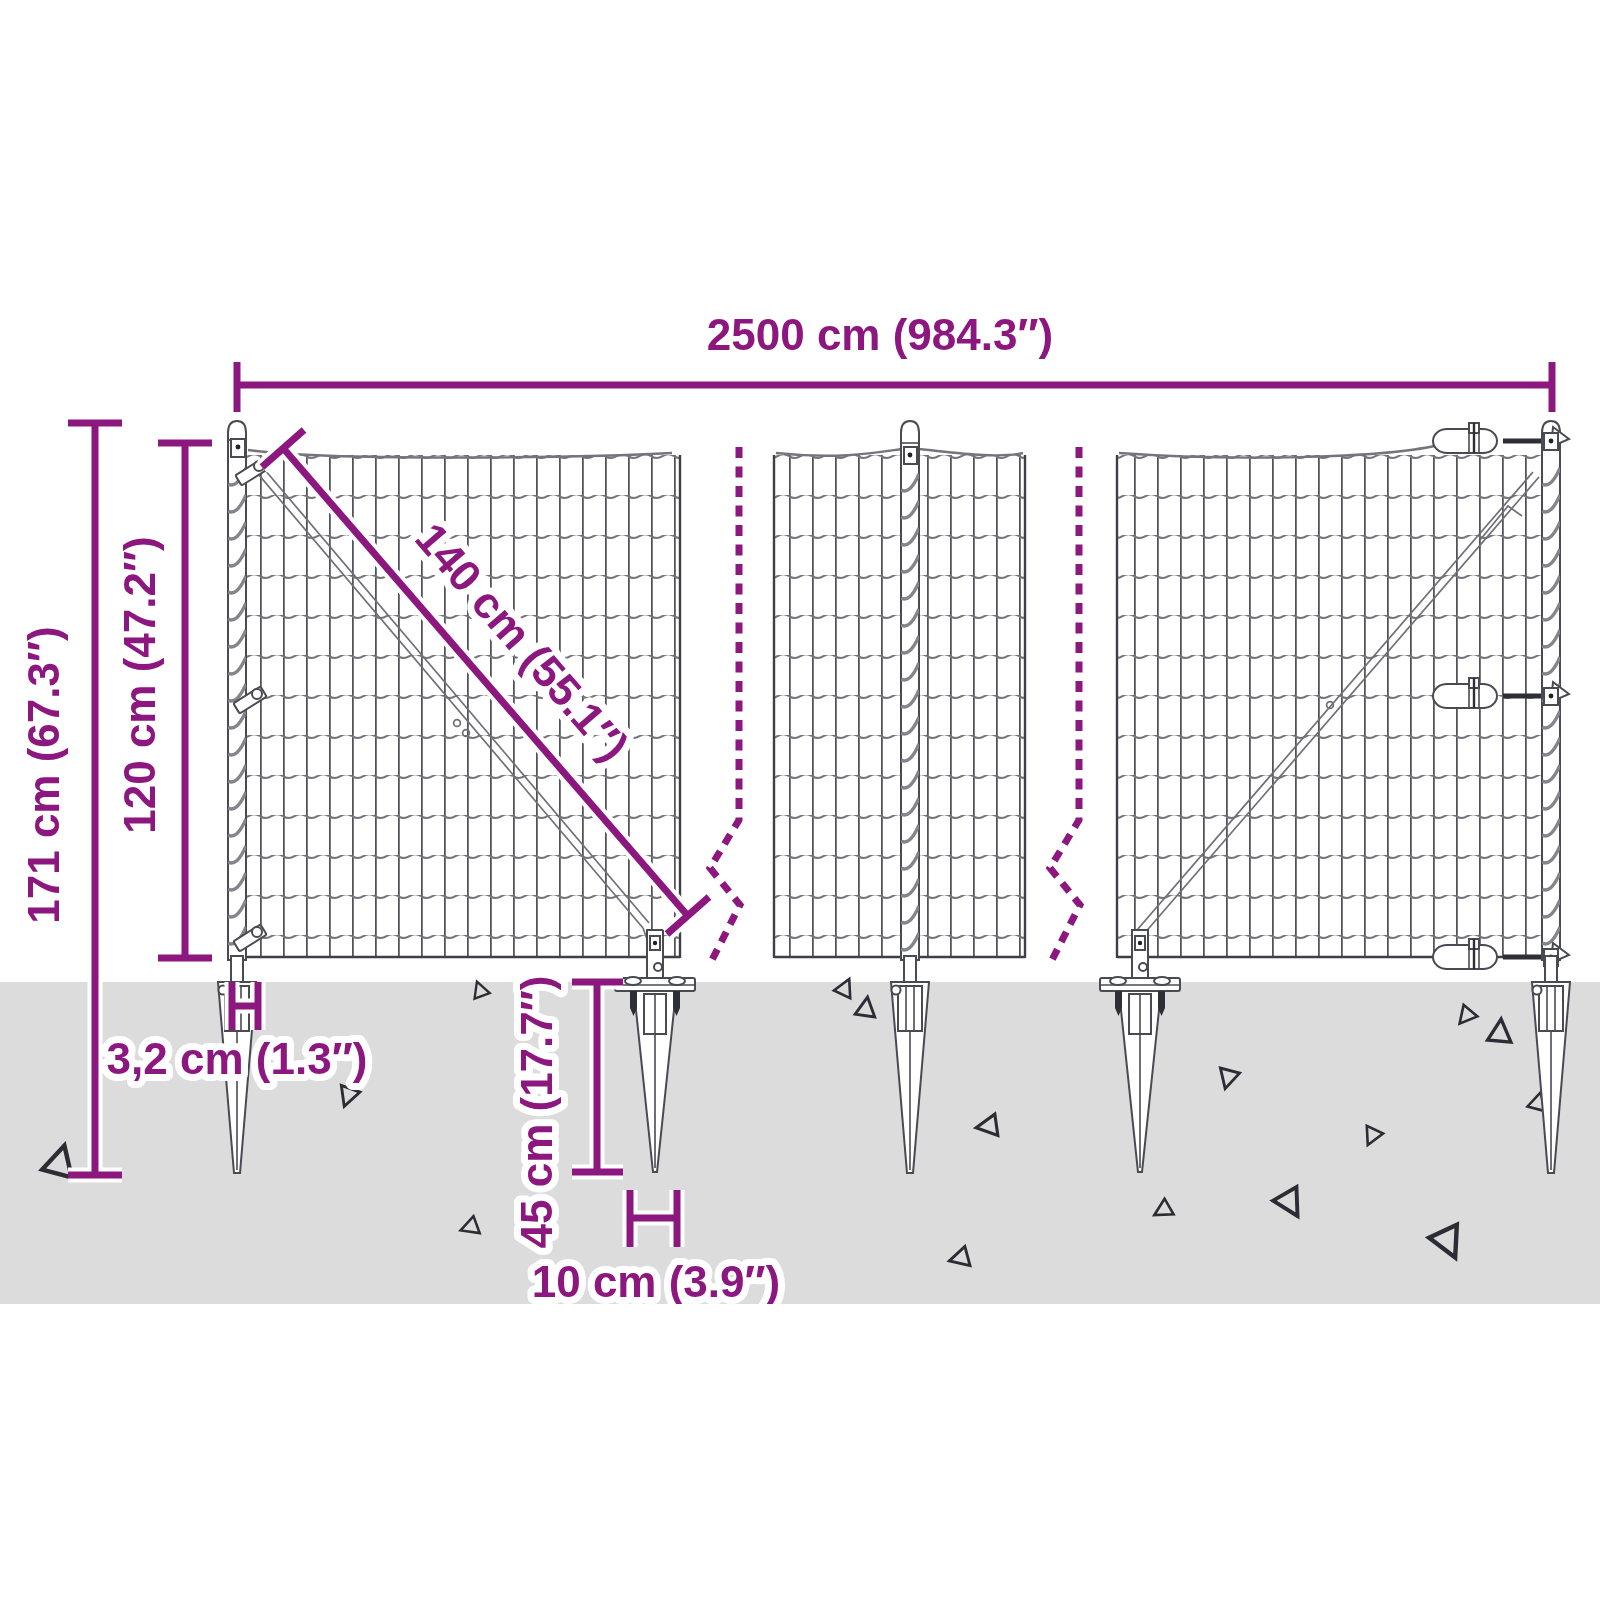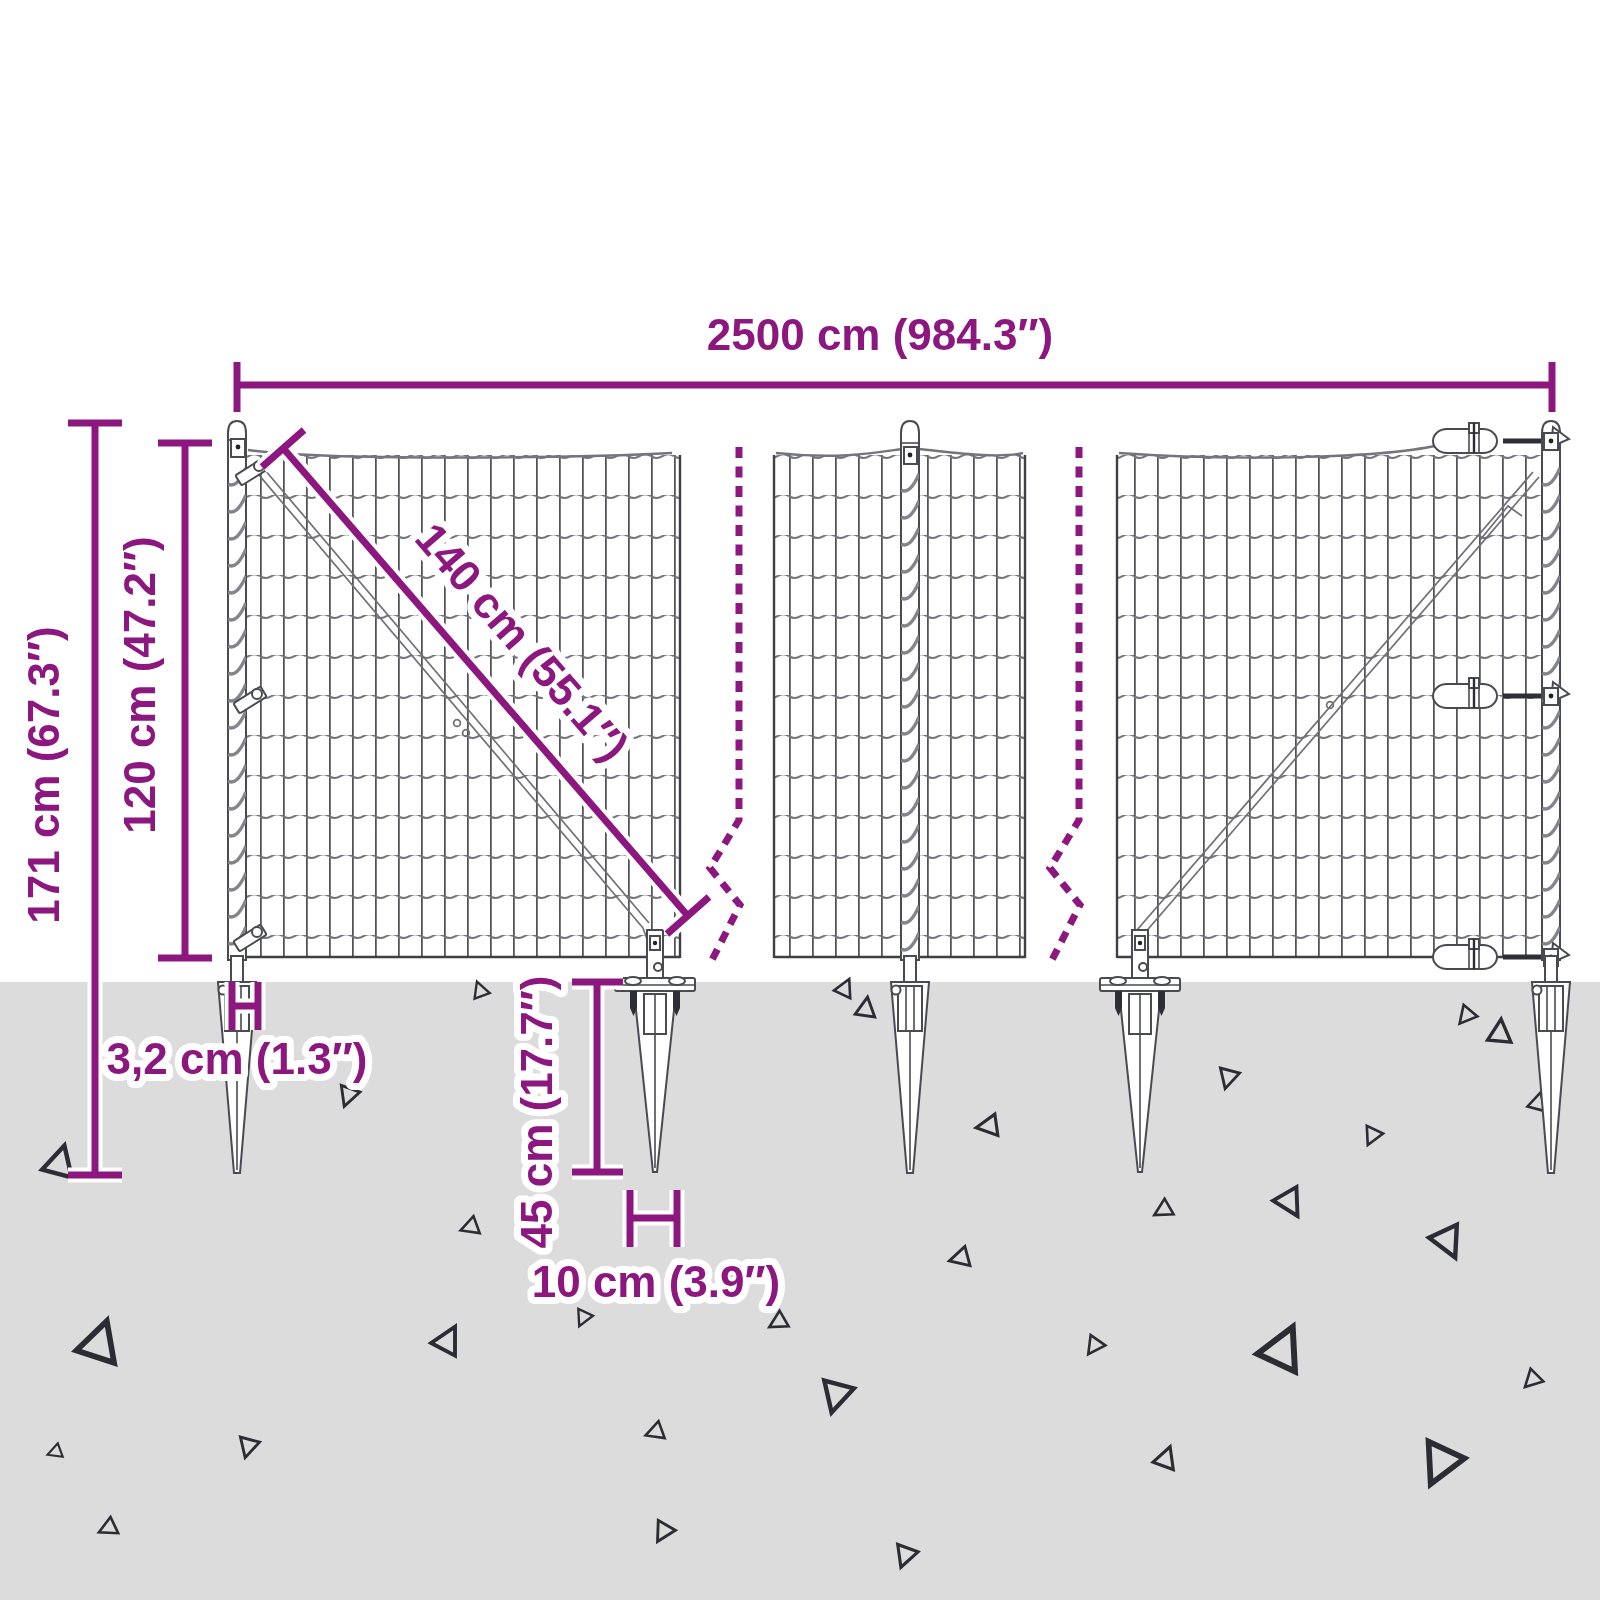--- a/index.html
+++ b/index.html
@@ -1,16 +1,16 @@
 <!DOCTYPE html>
 <html style="--accent: #8C177E; --ground: #DCDCDC; --line: #3F3F47; --background: #FFFFFF;"><head>
 <meta charset="utf-8">
 <style>
   html,body{margin:0;padding:0;background:#fff;}
-  .stage{width:1600px;height:1600px;position:relative;overflow:hidden;background:var(--background,#fff);}
+  .stage{width:1600px;height:1304px;position:relative;overflow:hidden;background:var(--background,#fff);}
   svg{display:block}
   .dim{stroke:var(--accent,#8C177E);stroke-width:7;fill:none;}
   .dim-dash{stroke-dasharray:11 8.5;}
   .case{stroke:#fff;stroke-width:15;fill:none;stroke-linejoin:round;stroke-linecap:butt;}
   .dimtext{fill:var(--accent,#8C177E);font:700 44px "Liberation Sans",sans-serif;text-anchor:middle;}
   .outlined{stroke:#fff;stroke-width:14;paint-order:stroke;stroke-linejoin:round;}
   .wire{stroke:#74747c;stroke-width:2.4;fill:none;}
   .wireD{stroke:#3f3f47;stroke-width:2.4;fill:none;}
   .steel{fill:#fff;stroke:#4a4a53;stroke-width:2;}
   .steelT{fill:none;stroke:#4a4a53;stroke-width:1.6;}

